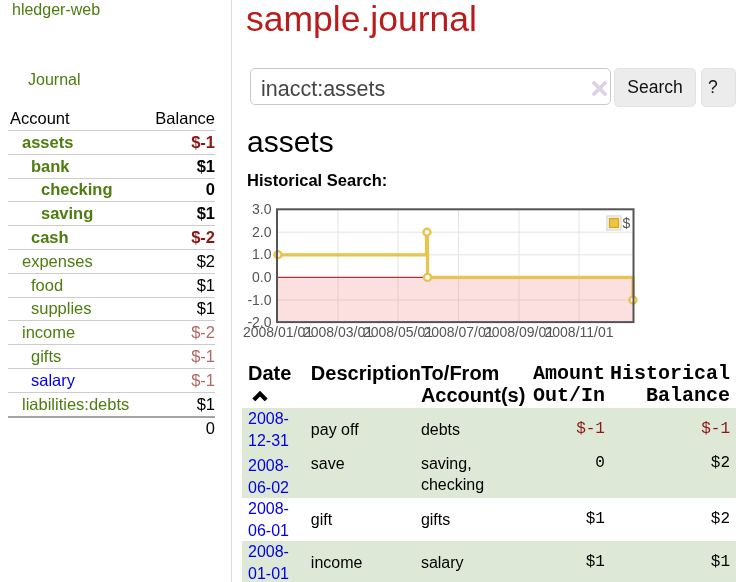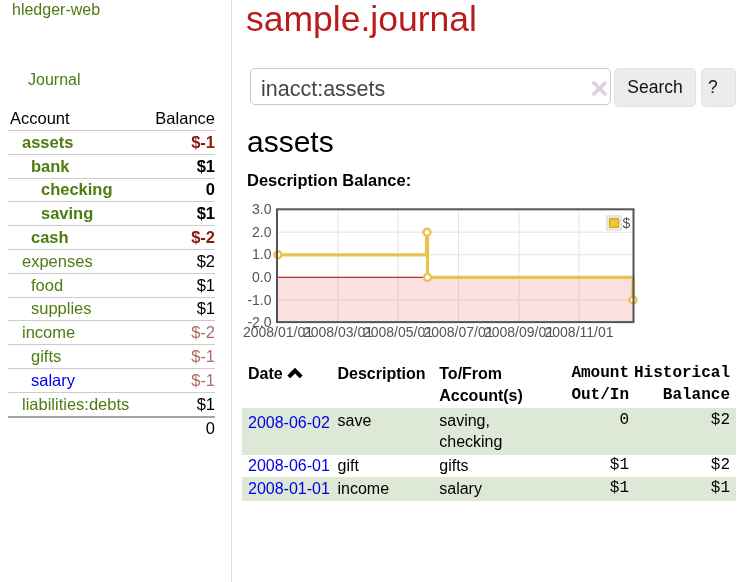--- a/index.html
+++ b/index.html
@@ -27,21 +27,21 @@
 #h1 { position:absolute; left:246px; top:-1px; font-size:35.5px; color:#b91c1c; }
 #sinput { position:absolute; left:250px; top:68px; width:349px; height:30px; border:1px solid #c9c9c9; border-radius:5px; font-size:21.5px; color:#444; line-height:30px; padding-top:5px; padding-left:10px; }
 #xclear { position:absolute; left:592px; top:81px; width:15px; height:15px; }
 #sbtn { position:absolute; left:614px; top:68px; width:80px; height:37px; background:#ececec; border:1px solid #e2e2e2; border-radius:5px; font-size:17.5px; color:#111; text-align:center; line-height:37px; }
 #qbtn { position:absolute; left:701px; top:68px; width:27px; height:37px; background:#ececec; border:1px solid #e2e2e2; border-radius:5px; font-size:17.5px; color:#111; text-align:left; padding-left:6px; line-height:37px; }
 #h2 { position:absolute; left:247px; top:125px; font-size:30px; color:#000; }
 #hb { position:absolute; left:247px; top:171px; font-size:16.5px; font-weight:bold; color:#000; }
 #chart { position:absolute; left:240px; top:200px; }
 #reg { position:absolute; left:242px; top:361px; width:494px; border-collapse:collapse; font-size:16px; line-height:21.5px; }
 #reg td, #reg th { padding:0; }
-#reg th { font-size:16px; font-weight:bold; text-align:left; vertical-align:top; padding-top:2px; }
+#reg th { font-size:20px; font-weight:bold; text-align:left; vertical-align:top; padding-top:2px; }
 #reg th.ra, #reg td.ra { text-align:right;font-family:Liberation Mono, monospace; }
 #reg .grn { background:#dde9d6; }
 #reg td.dt { padding-left:6px; width:97.3px; }
 #reg td.ds { width:104px; }
 #reg td.tf { width:116.5px; }
 #reg td.am { width:81px; padding-right:5px; }
 #reg td.bl { padding-right:6px; }
 #reg th.dt { padding-left:6px; }
 #reg th.am { padding-right:5px; }
 #reg th.bl { padding-right:6px; }
@@ -113,21 +113,21 @@
 </tbody>
   </table>
 <div id="h1">sample.journal</div>
 <div id="sinput">inacct:assets</div>
 <svg id="xclear" viewBox="0 0 15 15">
     <path d="M2 2 L13 13 M13 2 L2 13" stroke="#dcd2e6" stroke-width="3.8" stroke-linecap="round"></path>
   </svg>
 <div id="sbtn">Search</div>
 <div id="qbtn">?</div>
 <div id="h2">assets</div>
-<div id="hb">Description Balance:</div>
+<div id="hb">Historical Search:</div>
 <svg id="chart" width="430" height="140" viewBox="0 0 430 140">
 
   <g stroke="#e3e3e3" stroke-width="1">
     <line x1="98" y1="10.3" x2="98" y2="121.6"></line>
     <line x1="158" y1="10.3" x2="158" y2="121.6"></line>
     <line x1="218.5" y1="10.3" x2="218.5" y2="121.6"></line>
     <line x1="279" y1="10.3" x2="279" y2="121.6"></line>
     <line x1="339" y1="10.3" x2="339" y2="121.6"></line>
     <line x1="38" y1="32.2" x2="393" y2="32.2"></line>
     <line x1="38" y1="54.8" x2="393" y2="54.8"></line>
@@ -181,20 +181,27 @@
  <tbody>
       <tr style="height:47px;">
    <th class="dt">Date<svg id="caret" width="16" height="10" viewBox="0 0 16 10">
             <path d="M1.8 9 L8 2.6 L14.2 9" fill="none" stroke="#000" stroke-width="4"></path>
           </svg></th>
    <th class="ds">Description</th>
    <th class="tf">To/From<br>Account(s)</th>
    <th class="ra am">Amount<br>Out/In</th>
    <th class="ra bl">Historical<br>Balance</th>
  </tr>
+ <tr class="grn" style="height:26.5px;">
+   <td class="dt"><a class="blu">2008-12-31</a></td>
+        <td class="ds">pay off</td>
+        <td class="tf">debts</td>
+        <td class="ra am negr">$-1</td>
+        <td class="ra bl negr">$-1</td>
+ </tr>
  <tr class="grn" style="height:47px;">
    <td class="dt" style="vertical-align:top;padding-top:4px;"><a class="blu">2008-06-02</a></td>
         <td class="ds" style="vertical-align:top;padding-top:1.5px;">save</td>
         <td class="tf" style="vertical-align:top;padding-top:1.5px;">saving,<br>checking</td>
         <td class="ra am" style="vertical-align:top;padding-top:1.5px;">0</td>
         <td class="ra bl" style="vertical-align:top;padding-top:1.5px;">$2</td>
  </tr>
  <tr style="height:14px;">
    <td class="dt"><a class="blu">2008-06-01</a></td>
         <td class="ds">gift</td>

